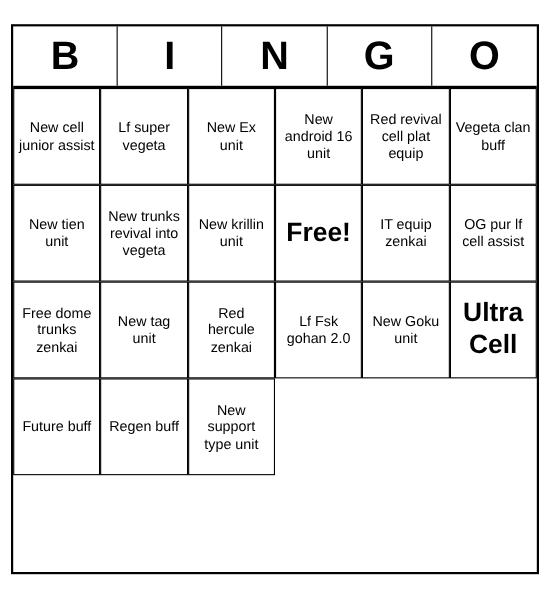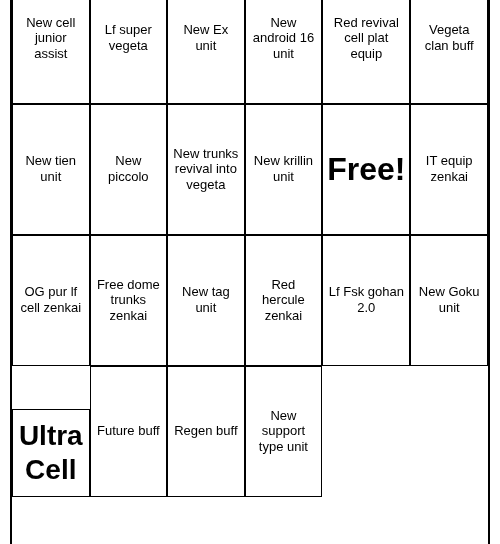--- a/index.html
+++ b/index.html
@@ -56,28 +56,27 @@
       justify-content: center;
       align-items: center;
       text-align: center;
       padding: 4px;
       min-height: 88px;
       font-size: 13px;
       line-height: 1.2;
     }
 
     .bingo-cell.free {
-      font-size: 32px;
+      font-size: 24px;
       font-weight: bold;
     }
 
     .bingo-cell.large-text {
-      font-size: 28px;
+      font-size: 24px;
       font-weight: bold;
-      margin-top: 43px;
     }
   </style>
 </head>
 <body>
 
 <div class="bingo-card">
   <div class="bingo-header">
   <div class="bingo-header-cell">B</div>
       <div class="bingo-header-cell">I</div>
       <div class="bingo-header-cell">N</div>
@@ -85,26 +84,25 @@
       <div class="bingo-header-cell">O</div>
     </div>
   <div class="bingo-grid">
   <div class="bingo-cell">New cell junior assist</div>
       <div class="bingo-cell">Lf super vegeta</div>
       <div class="bingo-cell">New Ex unit</div>
       <div class="bingo-cell">New android 16 unit</div>
       <div class="bingo-cell">Red revival cell plat equip</div>
       <div class="bingo-cell">Vegeta clan buff</div>
       <div class="bingo-cell">New tien unit</div>
-      <div class="bingo-cell">New piccolo</div>
       <div class="bingo-cell">New trunks revival into vegeta</div>
       <div class="bingo-cell">New krillin unit</div>
       <div class="bingo-cell free">Free!</div>
       <div class="bingo-cell">IT equip zenkai</div>
-      <div class="bingo-cell">OG pur lf cell zenkai</div>
+      <div class="bingo-cell">OG pur lf cell assist</div>
       <div class="bingo-cell">Free dome trunks zenkai</div>
       <div class="bingo-cell">New tag unit</div>
       <div class="bingo-cell">Red hercule zenkai</div>
       <div class="bingo-cell">Lf Fsk gohan 2.0</div>
       <div class="bingo-cell">New Goku unit</div>
       <div class="bingo-cell large-text">Ultra Cell</div>
       <div class="bingo-cell">Future buff</div>
       <div class="bingo-cell">Regen buff</div>
       <div class="bingo-cell">New support type unit</div>
     </div>

